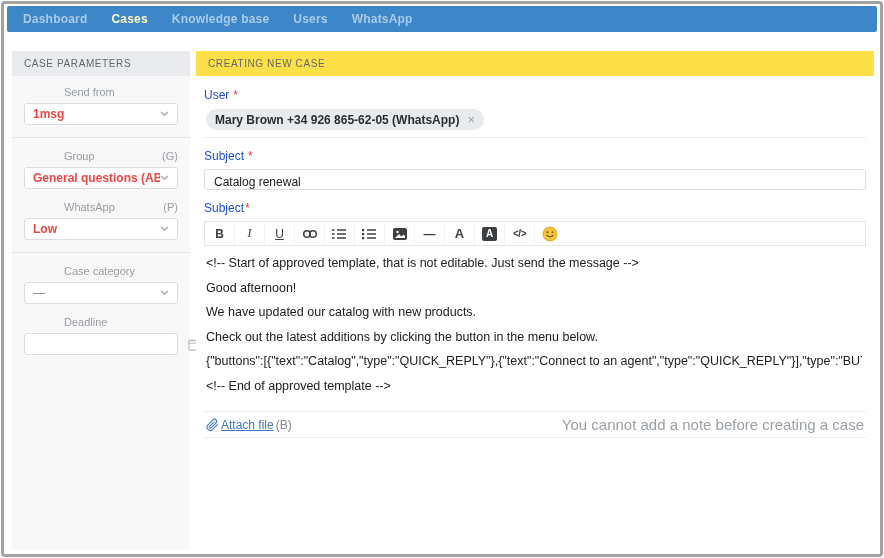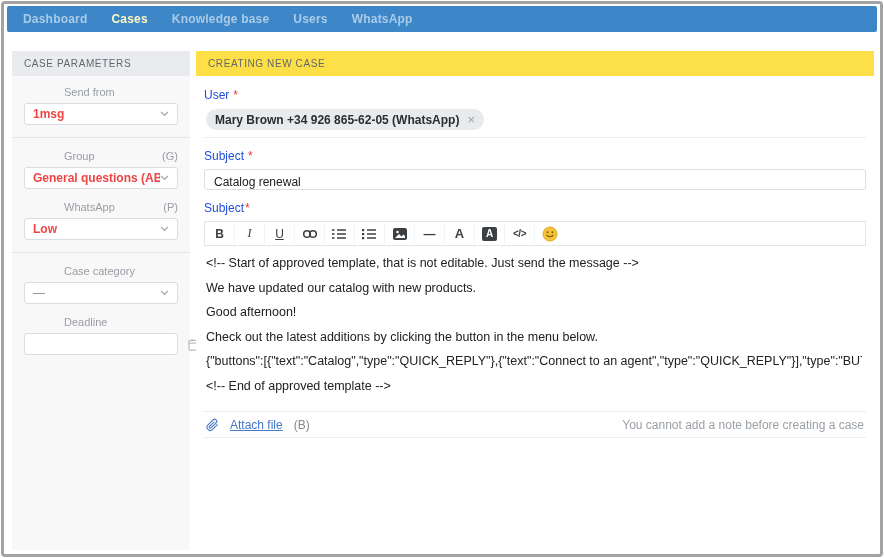--- a/index.html
+++ b/index.html
@@ -54,24 +54,24 @@
   .tb-u { text-decoration:underline; }
   .tb-a { font-weight:700; font-size:13px; }
   .tb-abox { background:#3c4043; color:#fff; font-weight:700; font-size:10px; width:15px; height:14px; border-radius:2px; display:flex; align-items:center; justify-content:center; }
   .tb-code { font-size:10px; font-weight:700; letter-spacing:-0.5px; }
   .tb-hr { font-weight:700; }
 
   .editor { padding:11px 4px 2px 2px; }
   .editor p { font-size:12.5px; color:#202124; line-height:13px; margin-bottom:11.5px; white-space:nowrap; overflow:hidden; }
 
   .attach-row { margin-top:5px; border-top:1px solid #ededee; border-bottom:1px solid #ededee; height:27px; display:flex; align-items:center; justify-content:space-between; padding:0 2px; }
-  .attach-left { display:flex; align-items:center; gap:11px; }
+  .attach-left { display:flex; align-items:center; gap:2px; }
   .attach-link { font-size:12px; color:#4377c8; text-decoration:underline; cursor:pointer; }
   .attach-short { font-size:12px; color:#85898e; }
-  .note { font-size:12px; color:#9aa0a6; }
+  .note { font-size:15px; color:#9aa0a6; }
 
   svg { display:block; }
 </style>
 </head>
 <body>
 
 <div class="frame">
 
   <div class="navbar">
     <span class="nav-item">Dashboard</span>
@@ -250,22 +250,22 @@
                 <circle cx="8" cy="8" r="7" fill="#f5c33b" stroke="#e0a81f" stroke-width="1"></circle>
                 <circle cx="5.5" cy="6.3" r="1" fill="#7a5c00"></circle>
                 <circle cx="10.5" cy="6.3" r="1" fill="#7a5c00"></circle>
                 <path d="M5 9.5 Q8 12 11 9.5" fill="none" stroke="#7a5c00" stroke-width="1.2" stroke-linecap="round"></path>
               </svg>
             </span>
         </div>
 
         <div class="editor">
           <p>&lt;!-- Start of approved template, that is not editable. Just send the message --&gt;</p>
+          <p>Good afternoon!</p>
           <p>We have updated our catalog with new products.</p>
-          <p>Good afternoon!</p>
           <p>Check out the latest additions by clicking the button in the menu below.</p>
           <p>{"buttons":[{"text":"Catalog","type":"QUICK_REPLY"},{"text":"Connect to an agent","type":"QUICK_REPLY"}],"type":"BUTTONS"}</p>
           <p>&lt;!-- End of approved template --&gt;</p>
         </div>
 
         <div class="attach-row">
           <span class="attach-left">
             <span>
                 <svg width="13" height="14" viewBox="0 0 24 24">
                   <path d="M21.44 11.05 12.25 20.24a6 6 0 0 1-8.49-8.49l9.19-9.19a4 4 0 0 1 5.66 5.66L9.41 17.41a2 2 0 0 1-2.83-2.83l8.49-8.48" fill="none" stroke="#4377c8" stroke-width="2"></path>

